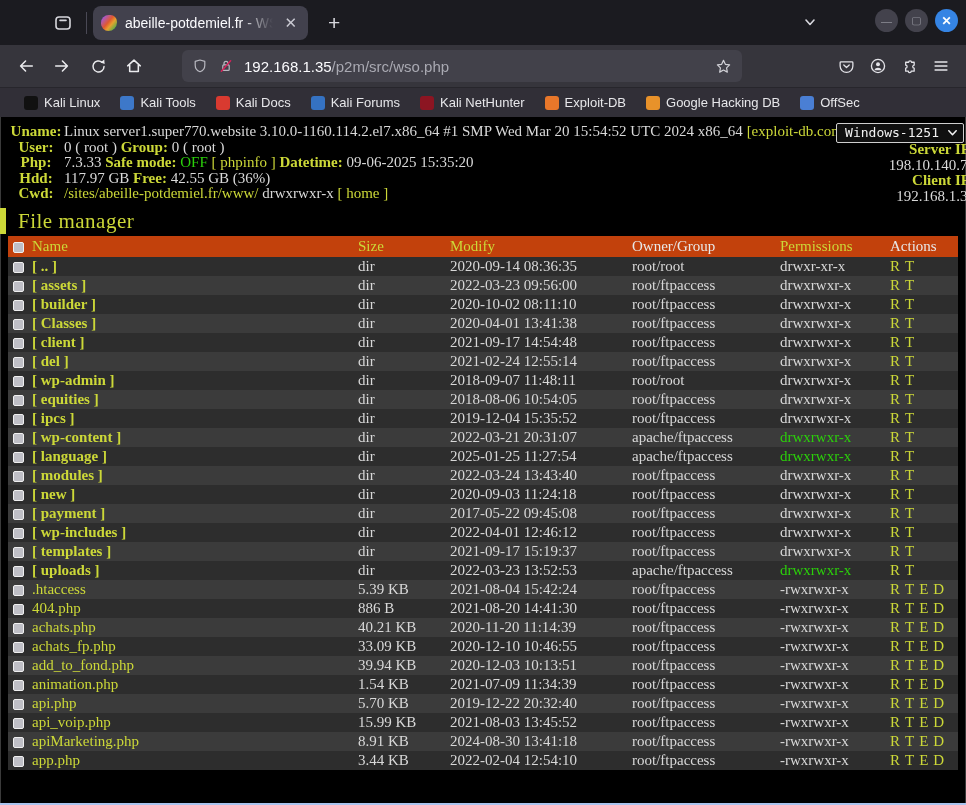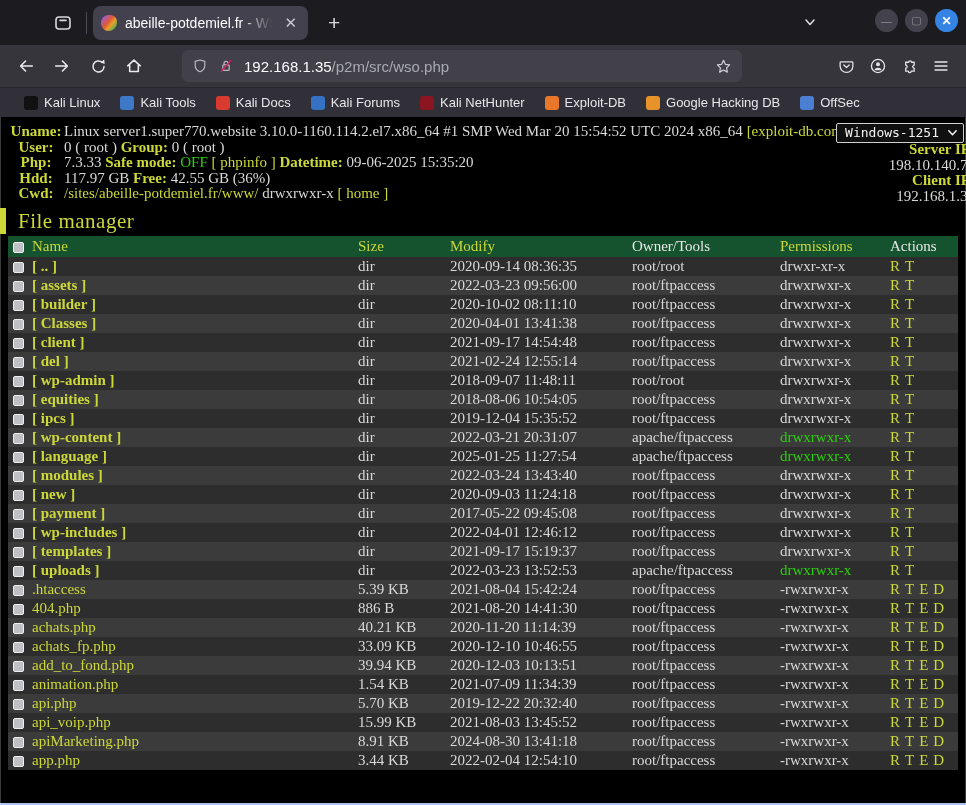--- a/index.html
+++ b/index.html
@@ -53,21 +53,21 @@
 
   .menubar { height:23px; background:#3c3c3c; display:flex; align-items:center; margin-top:3px; }
   .menubar a { flex:1; text-align:center; color:#ccd838; text-decoration:none; font-size:15px; white-space:nowrap; }
 
   .pagetitle { height:28px; display:flex; align-items:flex-end; margin-top:1px; }
   .pagetitle .bar { width:6px; height:26px; background:#ccd838; }
   .pagetitle .txt { color:#ccd838; font-size:21px; margin-left:12px; letter-spacing:0.5px; }
 
   table.fm { border-collapse:collapse; table-layout:fixed; width:950px; margin:2px 8px 0 8px; }
   table.fm th, table.fm td { font-weight:normal; text-align:left; padding:0; font-size:15px; white-space:nowrap; overflow:hidden; }
-  table.fm thead tr { background:#14532d; height:21px; }
+  table.fm thead tr { background:#c2410c; height:21px; }
   table.fm thead th { color:#e8e8e8; }
   table.fm thead th.sortable { color:#ccd838; }
   table.fm tbody tr { height:19px; }
   table.fm tbody tr:nth-child(odd) { background:#2d2d2d; }
   table.fm tbody tr:nth-child(even) { background:#3b3b3b; }
   td.c-name a { color:#ccd838; text-decoration:none; }
   td.c-name a.dir { font-weight:bold; }
   td.c-size, td.c-mod, td.c-own, td.c-perm { color:#d8d8d8; }
   td.c-perm a { color:#d8d8d8; text-decoration:none; }
   td.c-perm a.green { color:#2bd00a; }
@@ -260,21 +260,21 @@
         <col style="width:148px">
         <col style="width:110px">
         <col style="width:68px">
     </colgroup>
     <thead>
       <tr id="thead-row">
         <th><span class="cb"></span></th>
       <th class="sortable">Name</th>
           <th class="sortable">Size</th>
           <th class="sortable">Modify</th>
-          <th>Owner/Tools</th>
+          <th>Owner/Group</th>
           <th class="sortable">Permissions</th>
           <th>Actions</th>
         </tr>
     </thead>
     <tbody id="tbody">
         <tr>
           <td><span class="cb"></span></td>
           <td class="c-name"><a href="#" class="dir">[ .. ]</a></td>
           <td class="c-size">dir</td>
           <td class="c-mod">2020-09-14 08:36:35</td>

